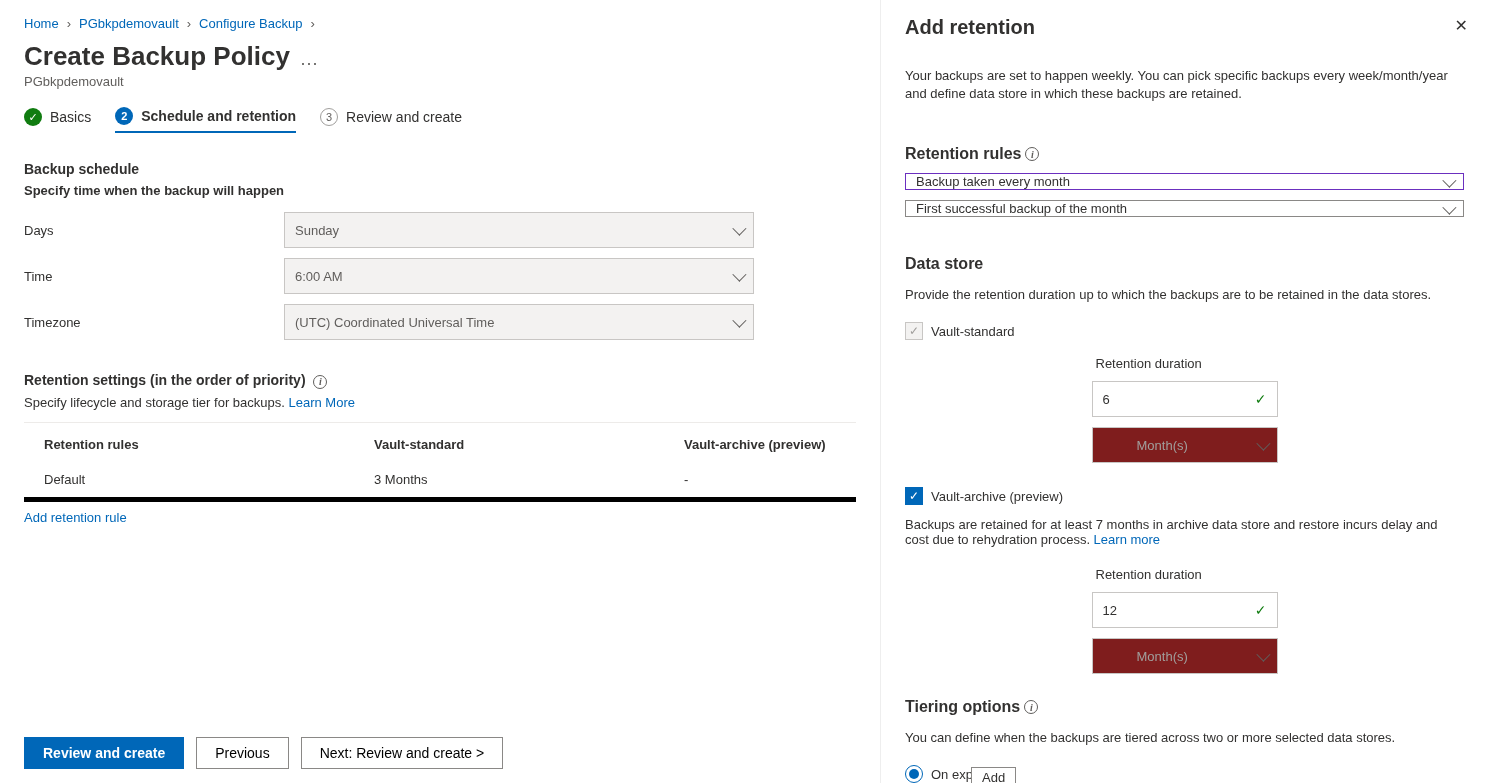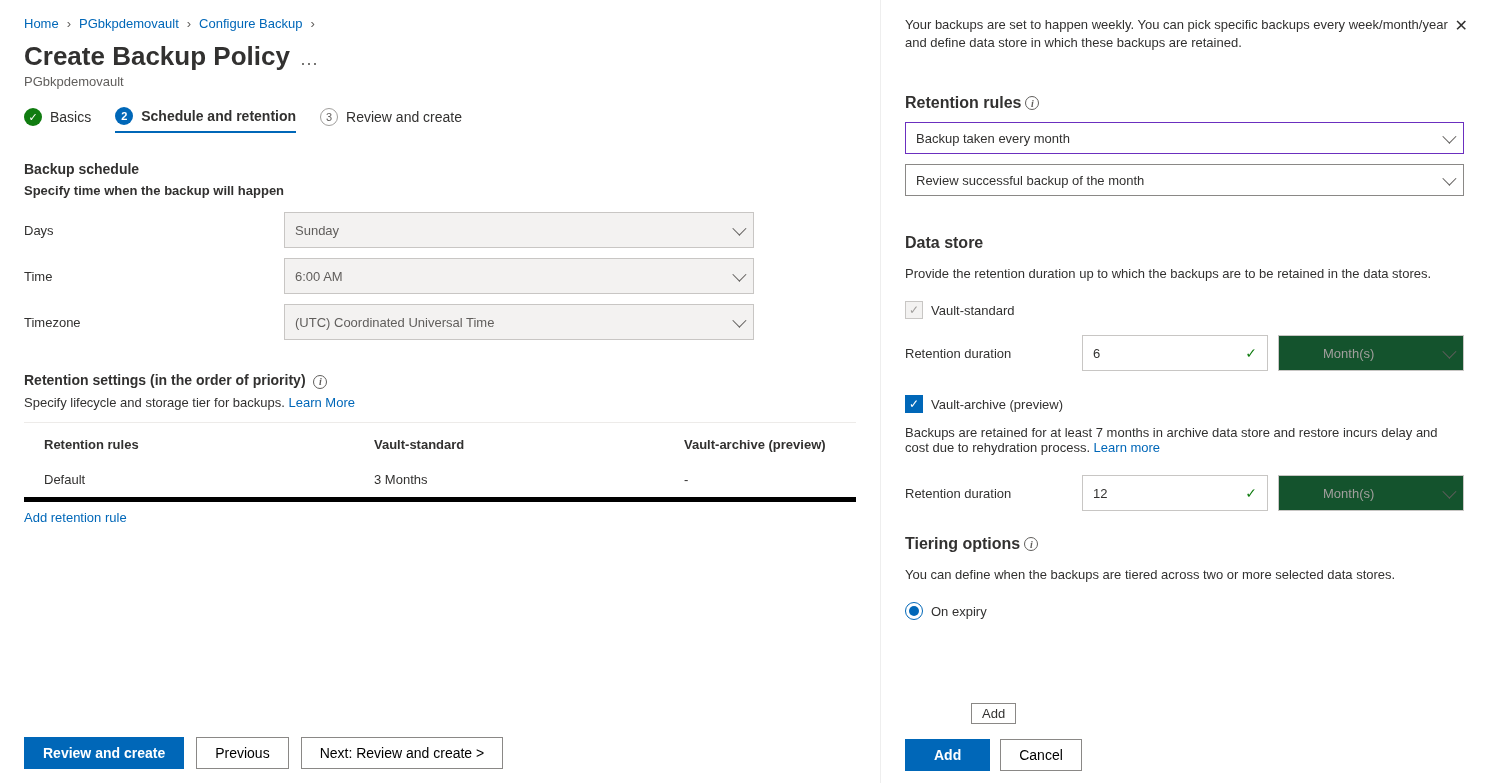--- a/index.html
+++ b/index.html
@@ -35,21 +35,21 @@
   .step.todo .circle { background:#fff; border:1px solid #a19f9d; color:#605e5c;}
   
   .sect-head { font-weight: 600; font-size: 14px; margin: 12px 0 6px 0;}
   .sect-sub { font-weight: 600; font-size: 13px; margin-bottom: 14px;}
   .info-icon { display:inline-flex; width:14px; height:14px; border:1px solid #605e5c; border-radius:50%; align-items:center; justify-content:center; font-size:10px; color:#605e5c; margin-left:4px; cursor:help; font-style:italic; font-family:serif;}
   
   .form-row { display:flex; align-items:center; margin-bottom: 10px;}
   .form-row label { width: 260px; font-size: 13px;}
   .select { flex:0 0 470px; height:36px; border:1px solid #c8c6c4; background:#f3f2f1; display:flex; align-items:center; justify-content:space-between; padding:0 10px; color:#605e5c; cursor:pointer;}
   .select.small { flex: 0 0 auto; width: 186px; background:#fff; color:#323130;}
-  .select.small.disabled { background:#14532d; color:#a19f9d;padding-left:44px;}
+  .select.small.disabled { background:#7f1d1d; color:#a19f9d;padding-left:44px;}
   .chev { width:10px; height:10px; border-right:1px solid #605e5c; border-bottom:1px solid #605e5c; transform: rotate(45deg) translateY(-2px);}
   .check-green { color:#107c10; font-size:14px; }
   
   .rt-row { display:flex; padding:10px 0; }
   .rt-row.header { font-weight:600; border-top:1px solid #edebe9; border-bottom:none; padding-top:14px;}
   .rt-row.data { border-bottom:5px solid #000000;}
   .rt-col1{ flex: 0 0 350px; padding-left:20px;}
   .rt-col2{ flex: 0 0 310px;}
   .rt-col3{ flex: 1; text-align:left;}
   .link { color:#0067b8; text-decoration:none; cursor:pointer;}
@@ -63,21 +63,21 @@
   .close-x { position:absolute; top:16px; right:20px; font-size:16px; cursor:pointer; color:#323130;}
   .panel p.desc { font-size:13px; color:#323130; margin:0 0 26px 0; line-height:1.4;}
   .panel .psec-title { font-weight:600; font-size:16px; margin: 16px 0 10px 0; display:flex; align-items:center;}
   .panel .dropdown { width:100%; height:32px; border:1px solid #8a8886; display:flex; align-items:center; justify-content:space-between; padding:0 10px; cursor:pointer; margin-bottom:10px;}
   .panel .dropdown.active { border-color:#6b2fbf;}
   .panel .sub-desc { font-size:13px; margin: 4px 0 12px 0;}
   .chk-row { display:flex; align-items:center; gap:8px; margin:8px 0;}
   .chkbox { width:18px; height:18px; border:1px solid #8a8886; display:flex; align-items:center; justify-content:center; font-size:12px;}
   .chkbox.disabled { background:#f3f2f1; border-color:#c8c6c4; color:#a19f9d;}
   .chkbox.checked { background:#0067b8; border-color:#0067b8; color:#fff;}
-  .dur-row { display:flex; align-items:center; margin:8px 0; gap:10px;}
+  .dur-row { display:flex; align-items:center; margin:8px 0; gap:10px;flex-direction:column;}
   .dur-row label { width:178px;}
   .radio { width:18px; height:18px; border-radius:50%; border:1px solid #0067b8; display:flex; align-items:center; justify-content:center;}
   .radio .dot{ width:10px; height:10px; border-radius:50%; background:#0067b8;}
   .panel-footer { margin-top:auto; padding:12px 0; display:flex; gap:10px; position:relative;}
   .tooltip-box { position:absolute; top:-24px; left:66px; border:1px solid #8a8886; background:#fff; padding:2px 10px; font-size:13px;}
 </style>
 </head>
 <body>
 
 <div class="main">
@@ -160,32 +160,33 @@
 
   <div class="footer">
     <button class="btn primary">Review and create</button>
     <button class="btn">Previous</button>
     <button class="btn">Next: Review and create &gt;</button>
   </div>
 </div>
 
 <div class="panel">
   <span class="close-x">✕</span>
+  <h2>Add retention</h2>
   <p class="desc">Your backups are set to happen weekly. You can pick specific backups every week/month/year and define data store in which these backups are retained.</p>
 
   <div class="psec-title">
     <span>Retention rules</span>
     <span class="info-icon">i</span>
   </div>
   <div class="dropdown active">
     <span>Backup taken every month</span>
     <span class="chev"></span>
   </div>
   <div class="dropdown">
-    <span>Review successful backup of the month</span>
+    <span>First successful backup of the month</span>
     <span class="chev"></span>
   </div>
 
   <div class="psec-title" style="margin-top:28px">Data store</div>
   <div class="sub-desc">Provide the retention duration up to which the backups are to be retained in the data stores.</div>
 
   <div class="chk-row">
     <span class="chkbox disabled">✓</span>
     <span>Vault-standard</span>
   </div>

